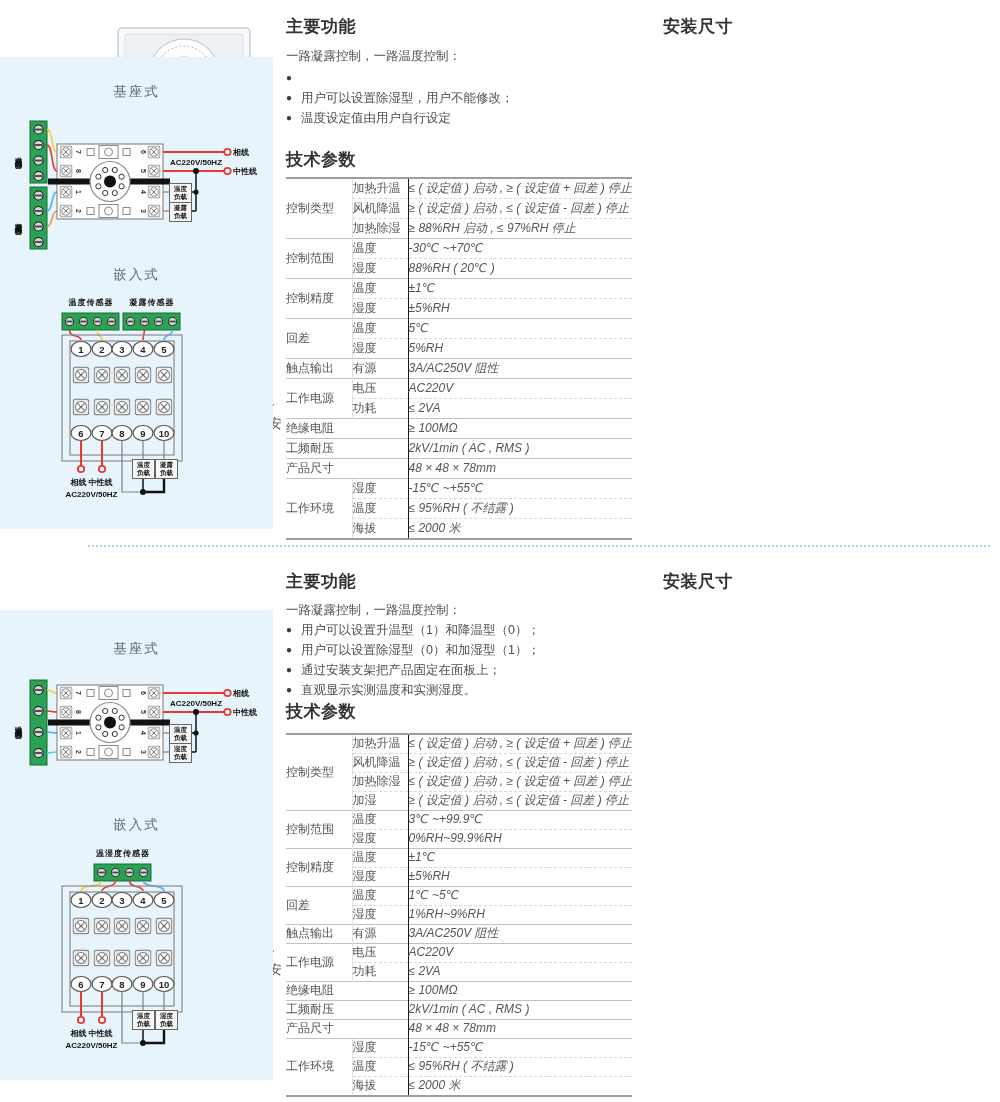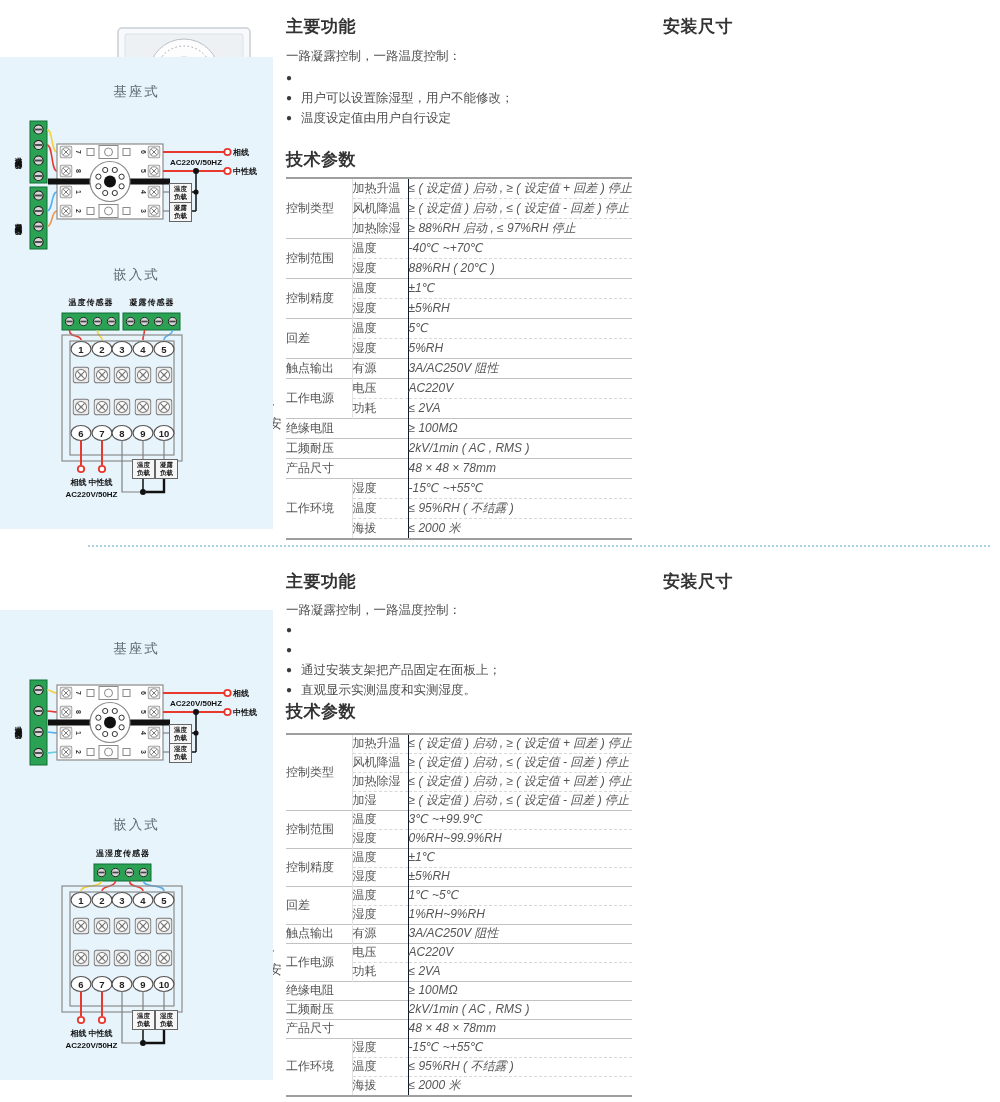--- a/index.html
+++ b/index.html
@@ -152,21 +152,21 @@
           <td class="c2">风机降温</td>
           <td class="c3">≥ ( 设定值 ) 启动 , ≤ ( 设定值 - 回差 ) 停止</td>
         </tr>
       <tr>
           <td class="c2">加热除湿</td>
           <td class="c3">≥ 88%RH 启动 , ≤ 97%RH 停止</td>
         </tr>
       <tr class="gb">
           <td class="c1" rowspan="2">控制范围</td>
           <td class="c2">温度</td>
-          <td class="c3">-40℃ ~+70℃</td>
+          <td class="c3">-30℃ ~+70℃</td>
         </tr>
       <tr>
           <td class="c2">湿度</td>
           <td class="c3">88%RH ( 20℃ )</td>
         </tr>
       <tr class="gb">
           <td class="c1" rowspan="2">控制精度</td>
           <td class="c2">温度</td>
           <td class="c3">±1℃</td>
         </tr>
@@ -410,23 +410,25 @@
   <div class="abs body-txt" style="left:88px;top:912px">
     <p>基座式：①将产品插入 8 芯继电器座中，然后固定在 35mm 导轨上；②用螺丝直接将产品固定在安装板上。</p>
     <p>嵌入式：①在安装面板上开 45⁺⁰·⁵×45⁺⁰·⁵mm 的孔，通过安装支架把产品固定在面板上。</p>
   </div>
 
   <div class="abs h2" style="left:286px;top:570px">主要功能</div>
   <div class="abs intro" style="left:286px;top:600px">一路凝露控制，一路温度控制：</div>
   <div class="abs" style="left:286px;top:620px">
     <div class="fnrow">
         <span class="bdot">●</span>
+        <span>用户可以设置升温型（1）和降温型（0）；</span>
       </div>
     <div class="fnrow">
         <span class="bdot">●</span>
+        <span>用户可以设置除湿型（0）和加湿型（1）；</span>
       </div>
     <div class="fnrow">
         <span class="bdot">●</span>
         <span>通过安装支架把产品固定在面板上；</span>
       </div>
     <div class="fnrow">
         <span class="bdot">●</span>
         <span>直观显示实测温度和实测湿度。</span>
       </div>
   </div>

